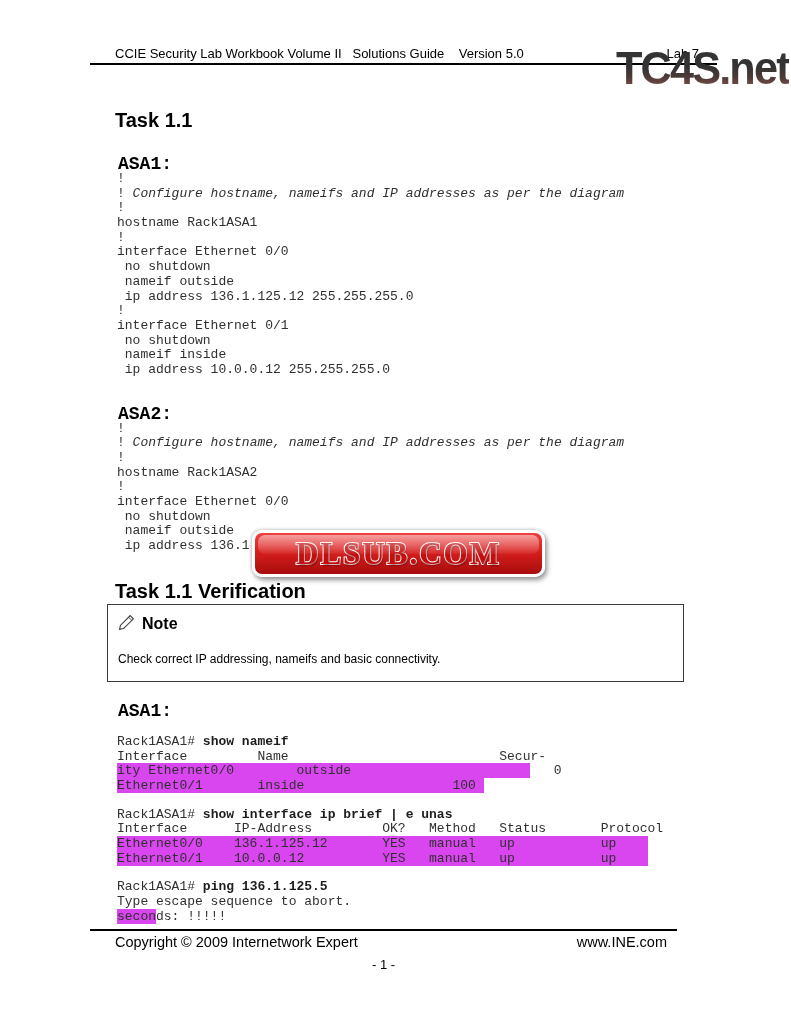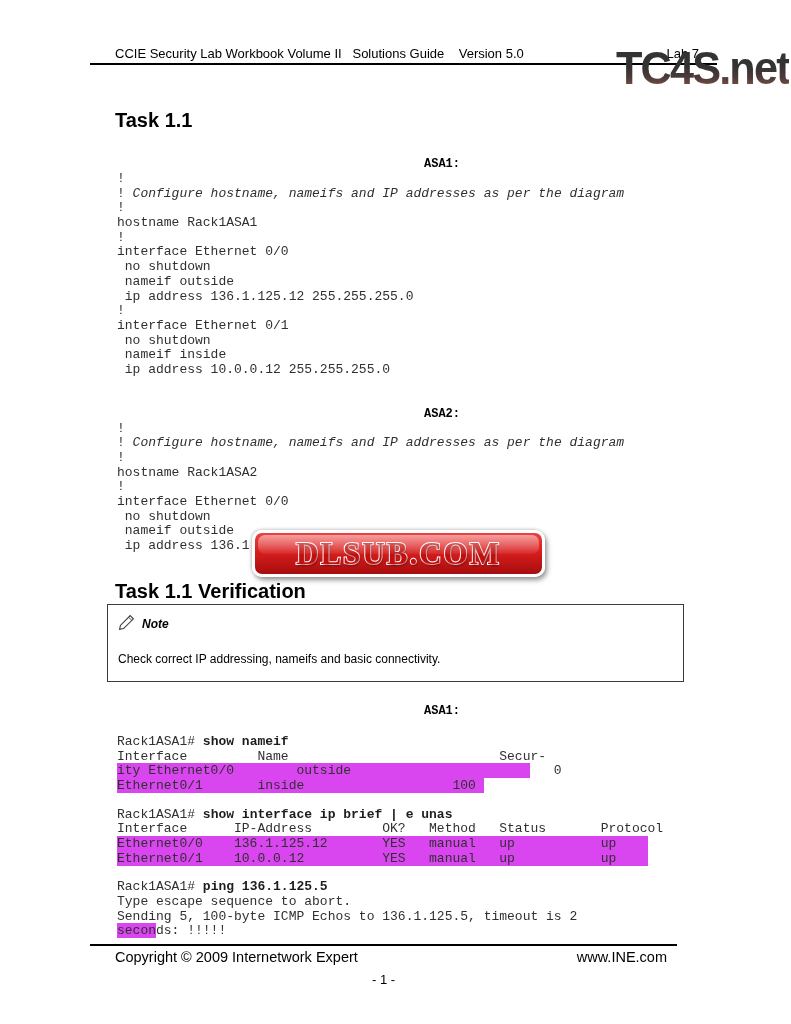--- a/index.html
+++ b/index.html
@@ -36,23 +36,22 @@
 
   h1.doc-heading {
     font-size: 20px; font-weight: bold;
     margin: 0; padding: 0; line-height: 22px;
   }
   #task-title { margin: 44px 0 0 115px; }
   #verif-title { margin: 26px 0 0 115px; }
 
   .mono-label {
     font-family: "Liberation Mono", "DejaVu Sans Mono", monospace;
-    font-weight: bold; font-size: 12px; line-height: 15px;
-    margin-left: 93px;
-    text-align: center;
+    font-weight: bold; font-size: 18px; line-height: 15px;
+    margin-left: 118px;
   }
   #asa1-label { margin-top: 26px; }
   #asa2-label { margin-top: 29px; }
   #verif-asa1-label { margin-top: 22px; }
 
   .code {
     font-family: "Liberation Mono", "DejaVu Sans Mono", monospace;
     font-size: 13px; color: #303030;
     margin-left: 117px;
   }
@@ -65,21 +64,21 @@
   #ping-block { margin-top: 14px; }
 
   
   .note-box {
     margin: 2px 0 0 107px; width: 577px;
     border: 1px solid #3c3c3c;
     padding: 9px 10px 15px 10px;
     background: #fff;
   }
   .note-title-row { display: flex; align-items: center; gap: 7px; }
-  .note-title { font-size: 12px; font-weight: bold; font-style: italic; }
+  .note-title { font-size: 16px; font-weight: bold; }
   .note-text { font-size: 12px; margin-top: 17px; }
 
   
   .dlsub {
     position: absolute; left: 252px; top: 484px;
     width: 293px; height: 47px;
     background: linear-gradient(180deg, #ee4040 0%, #d81e1e 45%, #a80d0d 100%);
     border: 3px solid #fff; border-radius: 10px;
     box-shadow: 2px 3px 5px rgba(110,110,110,0.75), -1px -1px 3px rgba(150,150,150,0.4);
     display: flex; align-items: center; justify-content: center;
@@ -188,21 +187,20 @@
   <div class="code" id="brief-block">
     <div class="line"><span>Rack1ASA1# </span><span class="cmd">show interface ip brief | e unas</span></div>
     <div class="line">Interface      IP-Address         OK?   Method   Status       Protocol</div>
     <div class="line"><span class="hl">Ethernet0/0    136.1.125.12       YES   manual   up           up    </span></div>
     <div class="line"><span class="hl">Ethernet0/1    10.0.0.12          YES   manual   up           up    </span></div>
   </div>
 
   <div class="code" id="ping-block">
     <div class="line"><span>Rack1ASA1# </span><span class="cmd">ping 136.1.125.5</span></div>
     <div class="line">Type escape sequence to abort.</div>
-    <div class="line">Sending 5, 100-byte ICMP Echos to 136.1.125.5, timeout is 2</div>
     <div class="line"><span class="hl">secon</span><span>ds: !!!!!</span></div>
   </div>
 
   <div class="footer">
     <span>Copyright © 2009 Internetwork Expert</span>
     <span>www.INE.com</span>
   </div>
   <div class="page-num">- 1 -</div>
 
 </div>

